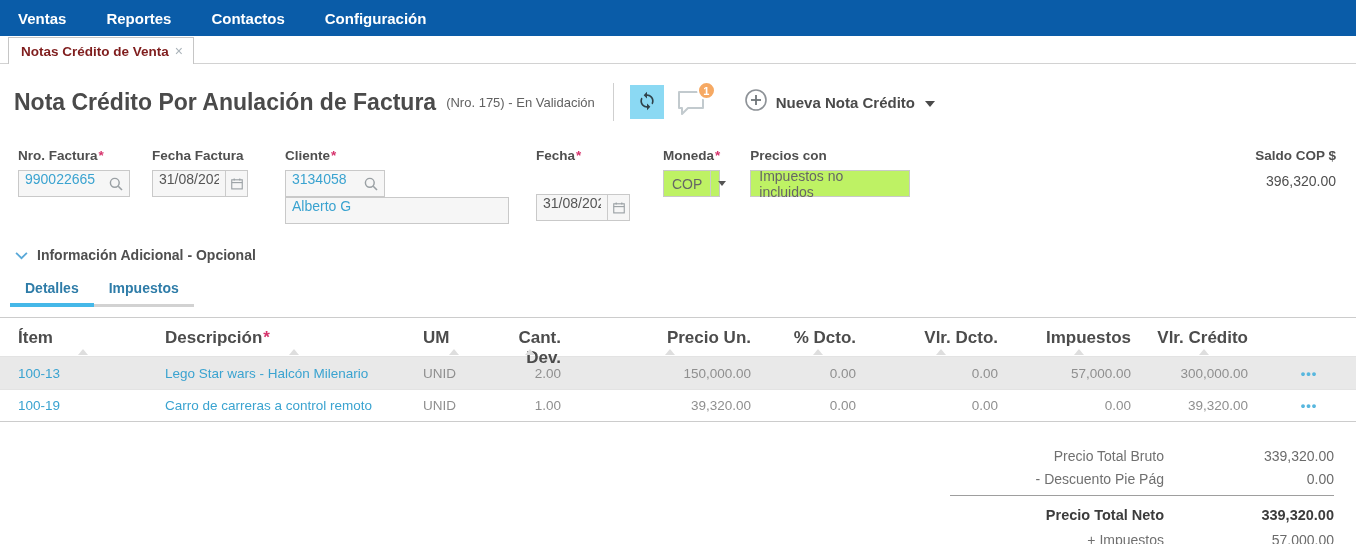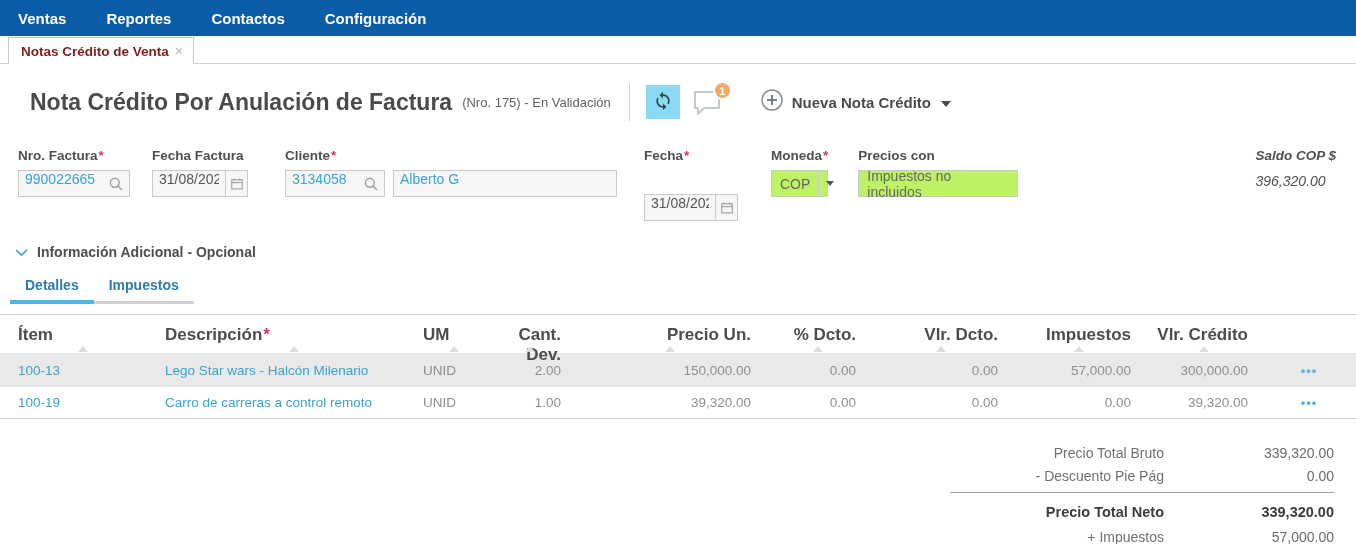--- a/index.html
+++ b/index.html
@@ -11,21 +11,21 @@
   .nav-item { color:#fff; font-weight:bold; font-size:15px; margin-right:40px; cursor:pointer; }
 
   
   .tabbar { height:28px; border-bottom:1px solid #d2d2d2; padding-left:8px; display:flex; align-items:flex-end; background:#fff; }
   .wtab { display:inline-flex; align-items:center; height:27px; padding:0 10px 0 12px; background:#fff;
     border:1px solid #c6c6c6; border-bottom:none; margin-bottom:-1px; position:relative; z-index:2; }
   .wtab .t { color:#7f1d1d; font-weight:bold; font-size:13.5px; }
   .wtab .x { color:#a9b2b8; font-size:14px; margin-left:6px; cursor:pointer; line-height:1; }
 
   
-  .docheader { display:flex; align-items:center; padding:0 30px; margin-top:16px; height:44px; }
+  .docheader { display:flex; align-items:center; padding:0 14px; margin-top:16px; height:44px; }
   .title { font-size:23px; font-weight:bold; color:#4a4a4a; margin-right:10px; white-space:nowrap; }
   .subtitle { font-size:13px; color:#616161; margin-right:18px; white-space:nowrap; }
   .vdiv { border-left:1px solid #cfcfcf; height:38px; margin-right:16px; }
   .refresh-btn { width:34px; height:34px; background:var(--refresh_bg,#8bd9f3); border:none; cursor:pointer;
     display:flex; align-items:center; justify-content:center; margin-right:12px; }
   .comment-wrap { position:relative; width:34px; height:34px; margin-right:26px; cursor:pointer; }
   .comment-wrap svg { position:absolute; left:0; bottom:2px; }
   .badge { position:absolute; top:-4px; right:-6px; width:19px; height:19px; border-radius:50%;
     background:var(--badge_orange,#f6a963); color:#fff; font-size:11px; font-weight:bold;
     display:flex; align-items:center; justify-content:center; border:2px solid #fff; }
@@ -36,25 +36,25 @@
   .formrow { display:flex; align-items:flex-start; padding:0 20px 0 18px; margin-top:24px; }
   .fgroup { display:flex; flex-direction:column; }
   .flabel { font-size:13.5px; font-weight:bold; color:#4f4f4f; margin-bottom:7px; white-space:nowrap; }
   .req { color:var(--required_red,#d6336c); margin-left:1px; }
   .fbox { height:27px; background:#f6f6f6; border:1px solid #c9c9c9; display:flex; align-items:flex-start; overflow:hidden; }
   .fbox input { border:none; background:transparent; outline:none; font-family:inherit; font-size:14px;
     padding:0 6px; width:100%; min-width:0; color:#555; }
   .fbox input.blue, .bluetext { color:var(--link_blue,#3aa3d0); }
   .iconseg { width:26px; height:100%; display:flex; align-items:center; justify-content:center; flex:none; cursor:pointer; }
   .iconseg.bordered { border-left:1px solid #cbcbcb; width:22px; }
-  .subrow { display:flex; }
+  .subrow { display:flex;flex-direction:column; }
   .selectbox { height:27px; background:#bef264; border:1px solid #c9c9c9; display:flex; align-items:center; cursor:pointer; }
   .selectbox .val { font-size:14px; color:#666; padding:0 8px; }
   .caret-tri { width:0; height:0; border-left:4px solid transparent; border-right:4px solid transparent; border-top:5px solid #555; }
-  .saldo { margin-left:auto; text-align:left;font-style:italic; }
+  .saldo { margin-left:auto; text-align:right; }
   .saldo .flabel { margin-bottom:10px; }
   .saldo .sval { font-size:14px; color:#4f4f4f; }
 
   
   .addinfo { display:flex; align-items:center; padding-left:14px; margin-top:22px; cursor:pointer; }
   .addinfo .lbl { font-size:14px; font-weight:bold; color:#4f4f4f; margin-left:8px; }
 
   
   .dtabs { display:flex; padding-left:10px; margin-top:12px; }
   .dtab { font-size:14px; font-weight:bold; color:var(--tab_text_blue,#2e7ca8); padding:4px 15px 7px 15px;

